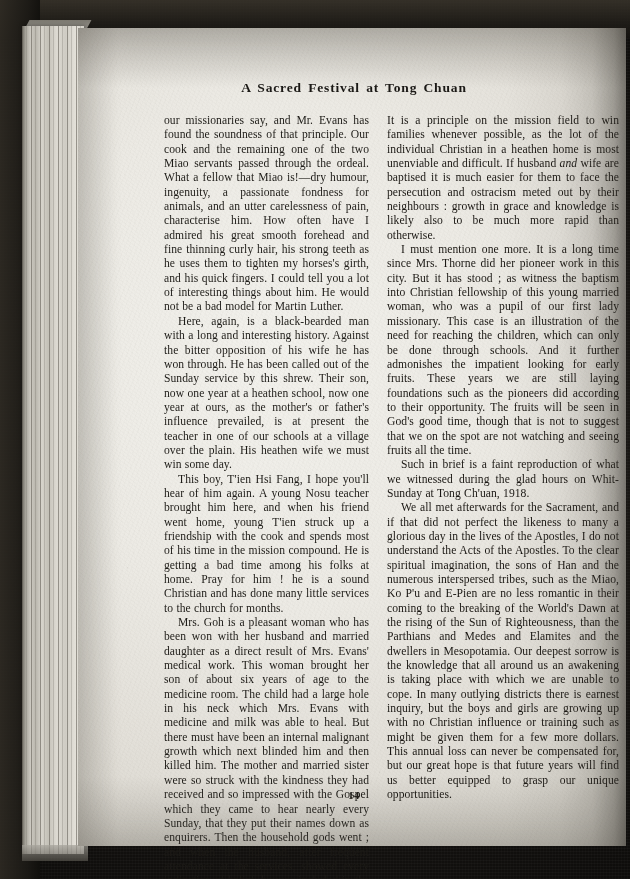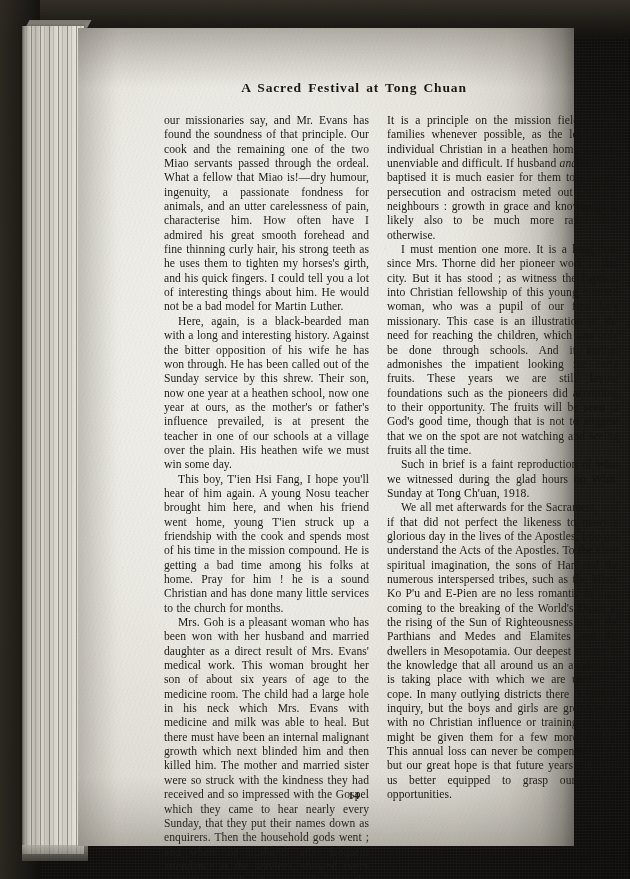--- a/index.html
+++ b/index.html
@@ -91,21 +91,21 @@
     width: 66px; height: 16px;
     background: linear-gradient(0deg, #55524b 0%, #a6a39b 100%);
     opacity: .7;
   }
 
   
   .page {
     position: absolute;
     left: 78px;
     top: 28px;
-    width: 496px;
+    width: 548px;
     height: 818px;
     background:
       radial-gradient(ellipse 90% 70% at 35% 40%, #f2f1ec 0%, #eceae4 45%, #e2dfd8 75%, #d6d3cb 100%);
     box-shadow: inset 0 0 40px rgba(140,135,125,.25);
   }
   
   .grain {
     position: absolute;
     inset: 0;
     pointer-events: none;

